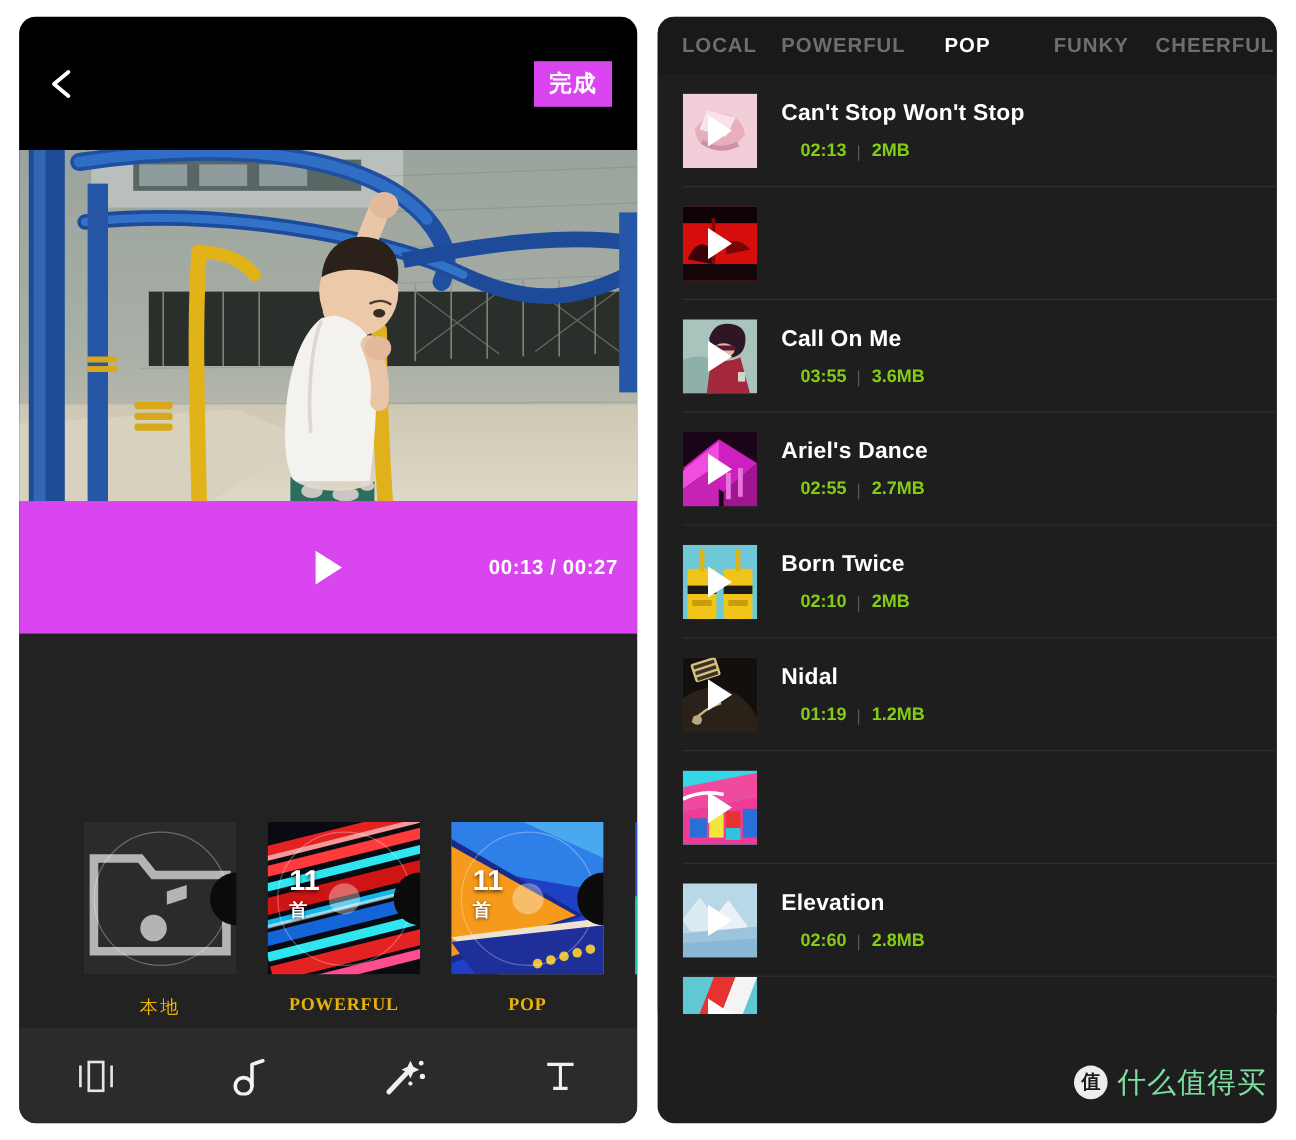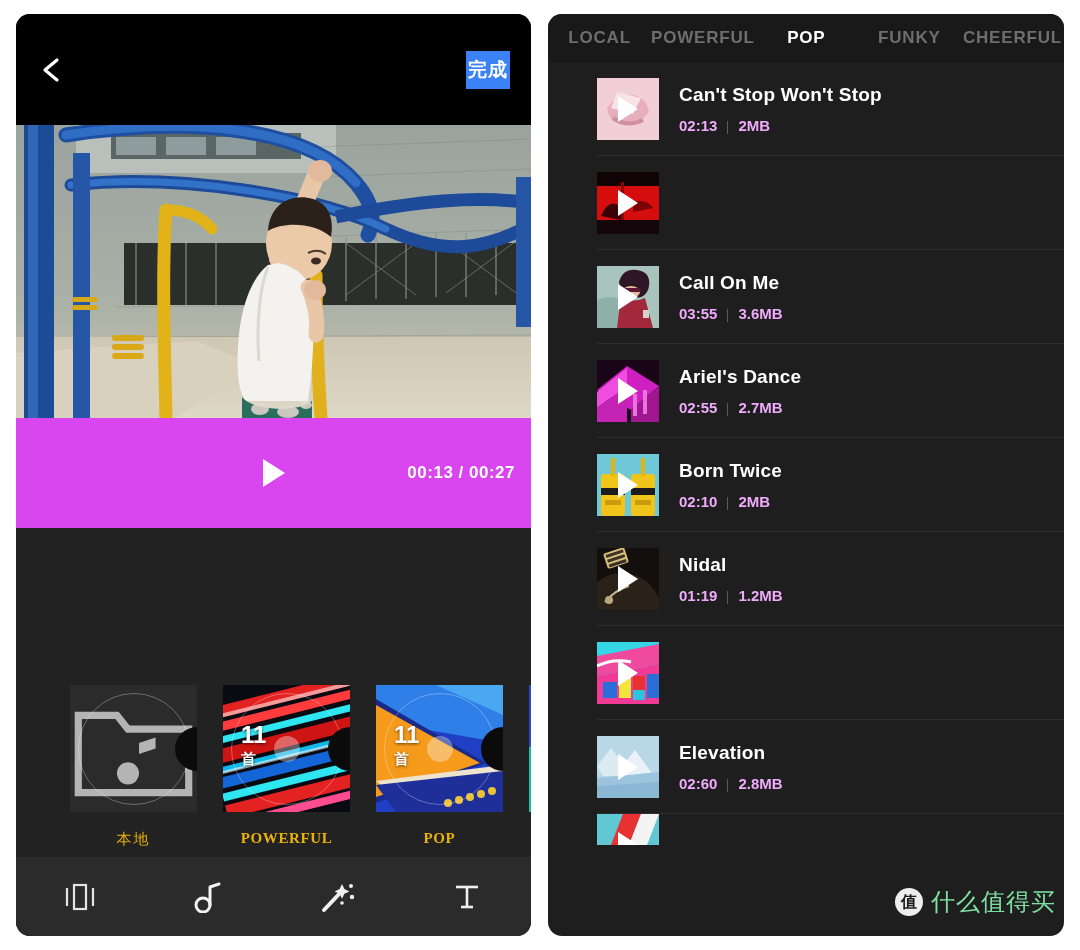--- a/index.html
+++ b/index.html
@@ -32,22 +32,22 @@
   .back-chevron {
     position: absolute;
     left: 22px; top: 42px;
     width: 28px; height: 28px;
     cursor: pointer;
   }
   .back-chevron svg { display:block; }
   .done-btn {
     position: absolute;
     right: 21px; top: 37px;
-    width: 44px; height: 38px;
-    background: #3b82f6;
+    width: 65px; height: 38px;
+    background: #d946ef;
     color: #ffffff;
     font-size: 19px;
     font-weight: 700;
     display: flex; align-items: center; justify-content: center;
     letter-spacing: 1px;
     cursor: pointer;
   }
 
   
   .video-preview {
@@ -226,21 +226,20 @@
     cursor: pointer;
     white-space: nowrap;
   }
   .lib-tab.active { color: #ffffff; }
 
   .track-list {
     position: relative;
     height: 783px;
     background: #1e1e1e;
     overflow: hidden;
-    padding-left: 28px;
   }
   .track {
     position: relative;
     height: 94px;
     display: flex;
     align-items: center;
     padding-left: 21px;
     box-sizing: border-box;
     cursor: pointer;
   }
@@ -275,26 +274,27 @@
     justify-content: center;
   }
   .track-title {
     color: #ffffff;
     font-size: 19px;
     font-weight: 700;
     letter-spacing: 0.2px;
   }
   .track-sub {
     margin-top: 11px;
-    color: #f0abfc;
+    color: #84cc16;
     font-size: 15px;
     font-weight: 700;
     display: flex;
     align-items: flex-end;
     gap: 10px;
+    margin-left: 16px;
   }
   .track-sub .divider {
     display: inline-block;
     width: 1px; height: 13px;
     background: #5a5a5a;
   }
   .track.partial { height: 40px; overflow: hidden; align-items: flex-start; }
   .track.partial::after { display: none; }
 
   

